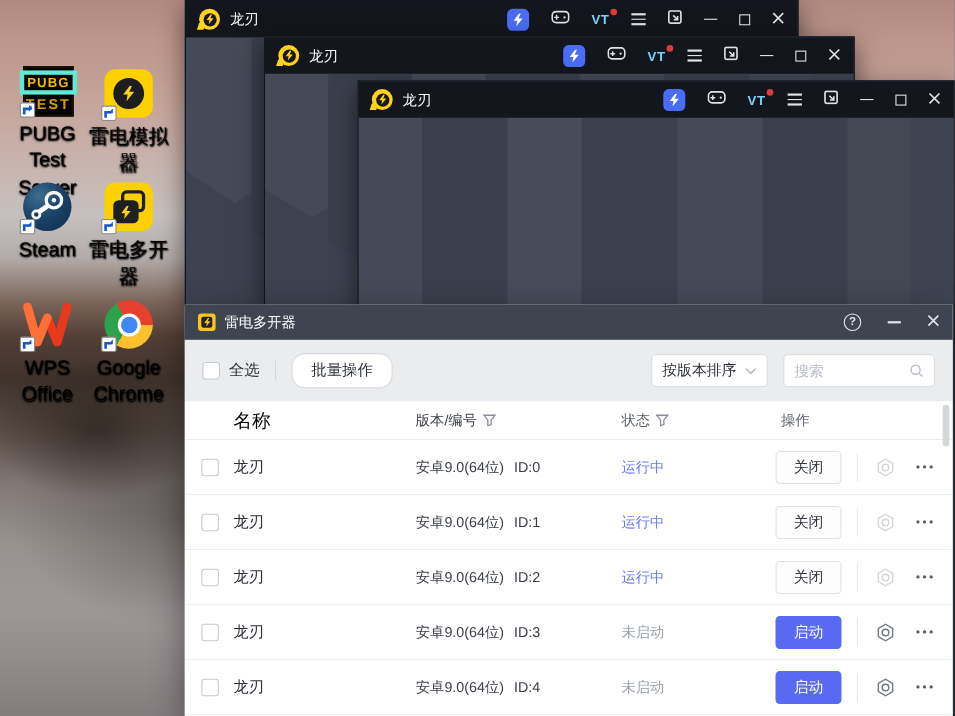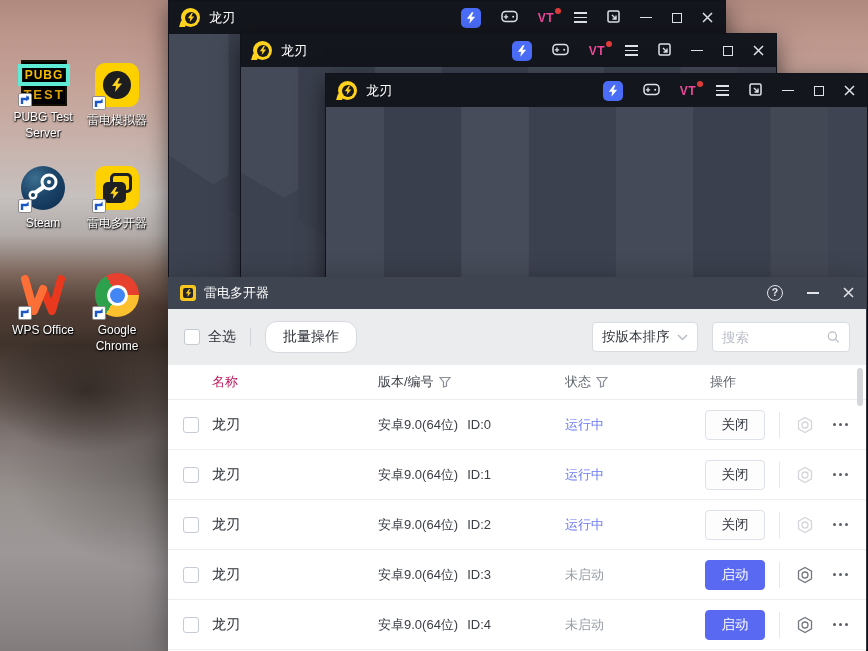--- a/index.html
+++ b/index.html
@@ -12,21 +12,21 @@
       radial-gradient(ellipse 140px 90px at 10% 60%, rgba(25,18,14,.55), transparent 70%),
       radial-gradient(ellipse 220px 130px at 40% 56%, rgba(42,30,24,.5), transparent 70%),
       radial-gradient(ellipse 260px 150px at 22% 72%, rgba(30,26,25,.4), transparent 70%),
       radial-gradient(ellipse 180px 110px at 70% 80%, rgba(35,30,28,.35), transparent 70%),
       linear-gradient(180deg,#b0897f 0%,#bd968c 6%,#c5a49a 14%,#c8b2ab 22%,#c6c0be 30%,#b3acaa 36%,#7d675c 42%,#533f36 47%,#3f332c 53%,#5c4f49 60%,#837a78 68%,#98928f 76%,#9d9798 85%,#8e8889 94%,#827c7d 100%);
   }
 
   
   .di { position:absolute; width:78px; text-align:center; z-index:0; }
   .di .ic { width:44px; height:44px; margin:0 auto; position:relative; }
-  .di .lbl { margin-top:5px; color:#ffffff; font-size:12px; line-height:1.35;
+  .di .lbl { margin-top:5px; color:#000000; font-size:18px; line-height:1.35;
     text-shadow:0 1px 2px rgba(0,0,0,.95), 1px 1px 1px rgba(0,0,0,.8); }
   .badge { position:absolute; left:-3px; bottom:-3px; width:14px; height:14px; background:#fff;
     border:1px solid #8a8a8a; border-radius:2px; display:flex; align-items:center; justify-content:center; }
   .ic-pubg { width:46px; height:46px; background:#000; border:2px solid #151005; display:flex; flex-direction:column; align-items:center; justify-content:center; }
   .ic-pubg .pfr { border:4px solid #5eead4; padding:0 3px; color:#f3bb00; font-weight:bold; font-size:12px; letter-spacing:1px; }
   .ic-pubg .ptx { color:#d8a000; font-weight:bold; font-size:13px; letter-spacing:2px; margin-top:1px; }
   .ic-ld { background:#fdd000; border-radius:10px; display:flex; align-items:center; justify-content:center; }
   .ld-core { width:28px; height:28px; background:#1d1d1f; border-radius:50%; display:flex; align-items:center; justify-content:center; }
   .ic-steam { border-radius:50%; background:radial-gradient(circle at 32% 28%, #3c6e8f 0%, #1b4468 45%, #0d2b4d 100%); display:flex; align-items:center; justify-content:center; }
   .ic-multi { background:#fdd000; border-radius:10px; position:relative; }
@@ -43,21 +43,21 @@
   .emu1 { left:168px; top:0; width:558px; height:278px; z-index:1; }
   .emu2 { left:240px; top:33px; width:537px; height:246px; z-index:2; }
   .emu3 { left:325px; top:73px; width:543px; height:578px; z-index:3; }
   .emu-bar { height:33px; background:#14161d; display:flex; align-items:center; padding:0 12px; }
   .emu-logo { width:19px; height:19px; background:#ffd21e; border-radius:50%; position:relative; display:flex; align-items:center; justify-content:center; flex:0 0 auto; }
   .emu-logo::after { content:""; position:absolute; left:-1px; bottom:0; width:6px; height:6px; background:#ffd21e; transform:skewX(-18deg); }
   .emu-logo .hole { width:12px; height:12px; background:#17181c; border-radius:50%; display:flex; align-items:center; justify-content:center; position:relative; z-index:1; }
   .emu-title { color:#fff; font-size:13px; margin-left:9px; }
   .emu-ctrls { margin-left:auto; display:flex; align-items:center; gap:20px; }
   .boost { width:20px; height:20px; border-radius:5px; background:#4a6cf6; display:flex; align-items:center; justify-content:center; }
-  .vt { position:relative; color:#ec4899; font-size:12px; font-weight:bold; letter-spacing:.5px; }
+  .vt { position:relative; color:#7dd3fc; font-size:12px; font-weight:bold; letter-spacing:.5px; }
   .vt .dot { position:absolute; top:-3px; right:-7px; width:6px; height:6px; border-radius:50%; background:#e03b3b; }
   .ham { display:flex; flex-direction:column; gap:3px; }
   .ham i { display:block; width:13px; height:1.6px; background:#dfe2e8; }
   .minl { width:12px; height:1.6px; background:#dfe2e8; }
   .maxb { width:10px; height:10px; border:1.6px solid #dfe2e8; }
   .emu-body { position:absolute; left:0; top:33px; right:0; bottom:0; overflow:hidden; }
   .emu-body svg { display:block; width:100%; height:100%; }
 
   
   .mgr { position:absolute; left:168px; top:277px; width:698px; height:374px; z-index:10; background:#fff;
@@ -430,21 +430,21 @@
       <svg width="14" height="14" viewBox="0 0 14 14">
           <circle cx="6" cy="6" r="4.6" fill="none" stroke="#b9bdc6" stroke-width="1.4"></circle>
           <path d="M9.5 9.5 L13 13" stroke="#b9bdc6" stroke-width="1.4"></path>
         </svg>
     </div>
   </div>
 
   <div class="mgr-content">
     <div class="thead">
       <div class="c-check"></div>
-      <div class="c-name" style="font-size:13px;color:#be185d;">名称</div>
+      <div class="c-name" style="font-size:17px;color:#000000;">名称</div>
       <div class="c-ver" style="gap:0;text-align:center;">
         <span>版本/编号</span>
         <span class="fun">
             <svg width="12" height="12" viewBox="0 0 12 12">
               <path d="M1 1.5 H11 L7.5 6 V10 L4.5 11 V6 Z" fill="none" stroke="#8a8e96" stroke-width="1.2"></path>
             </svg>
           </span>
       </div>
       <div class="c-status" style="gap:0;">
         <span>状态</span>

